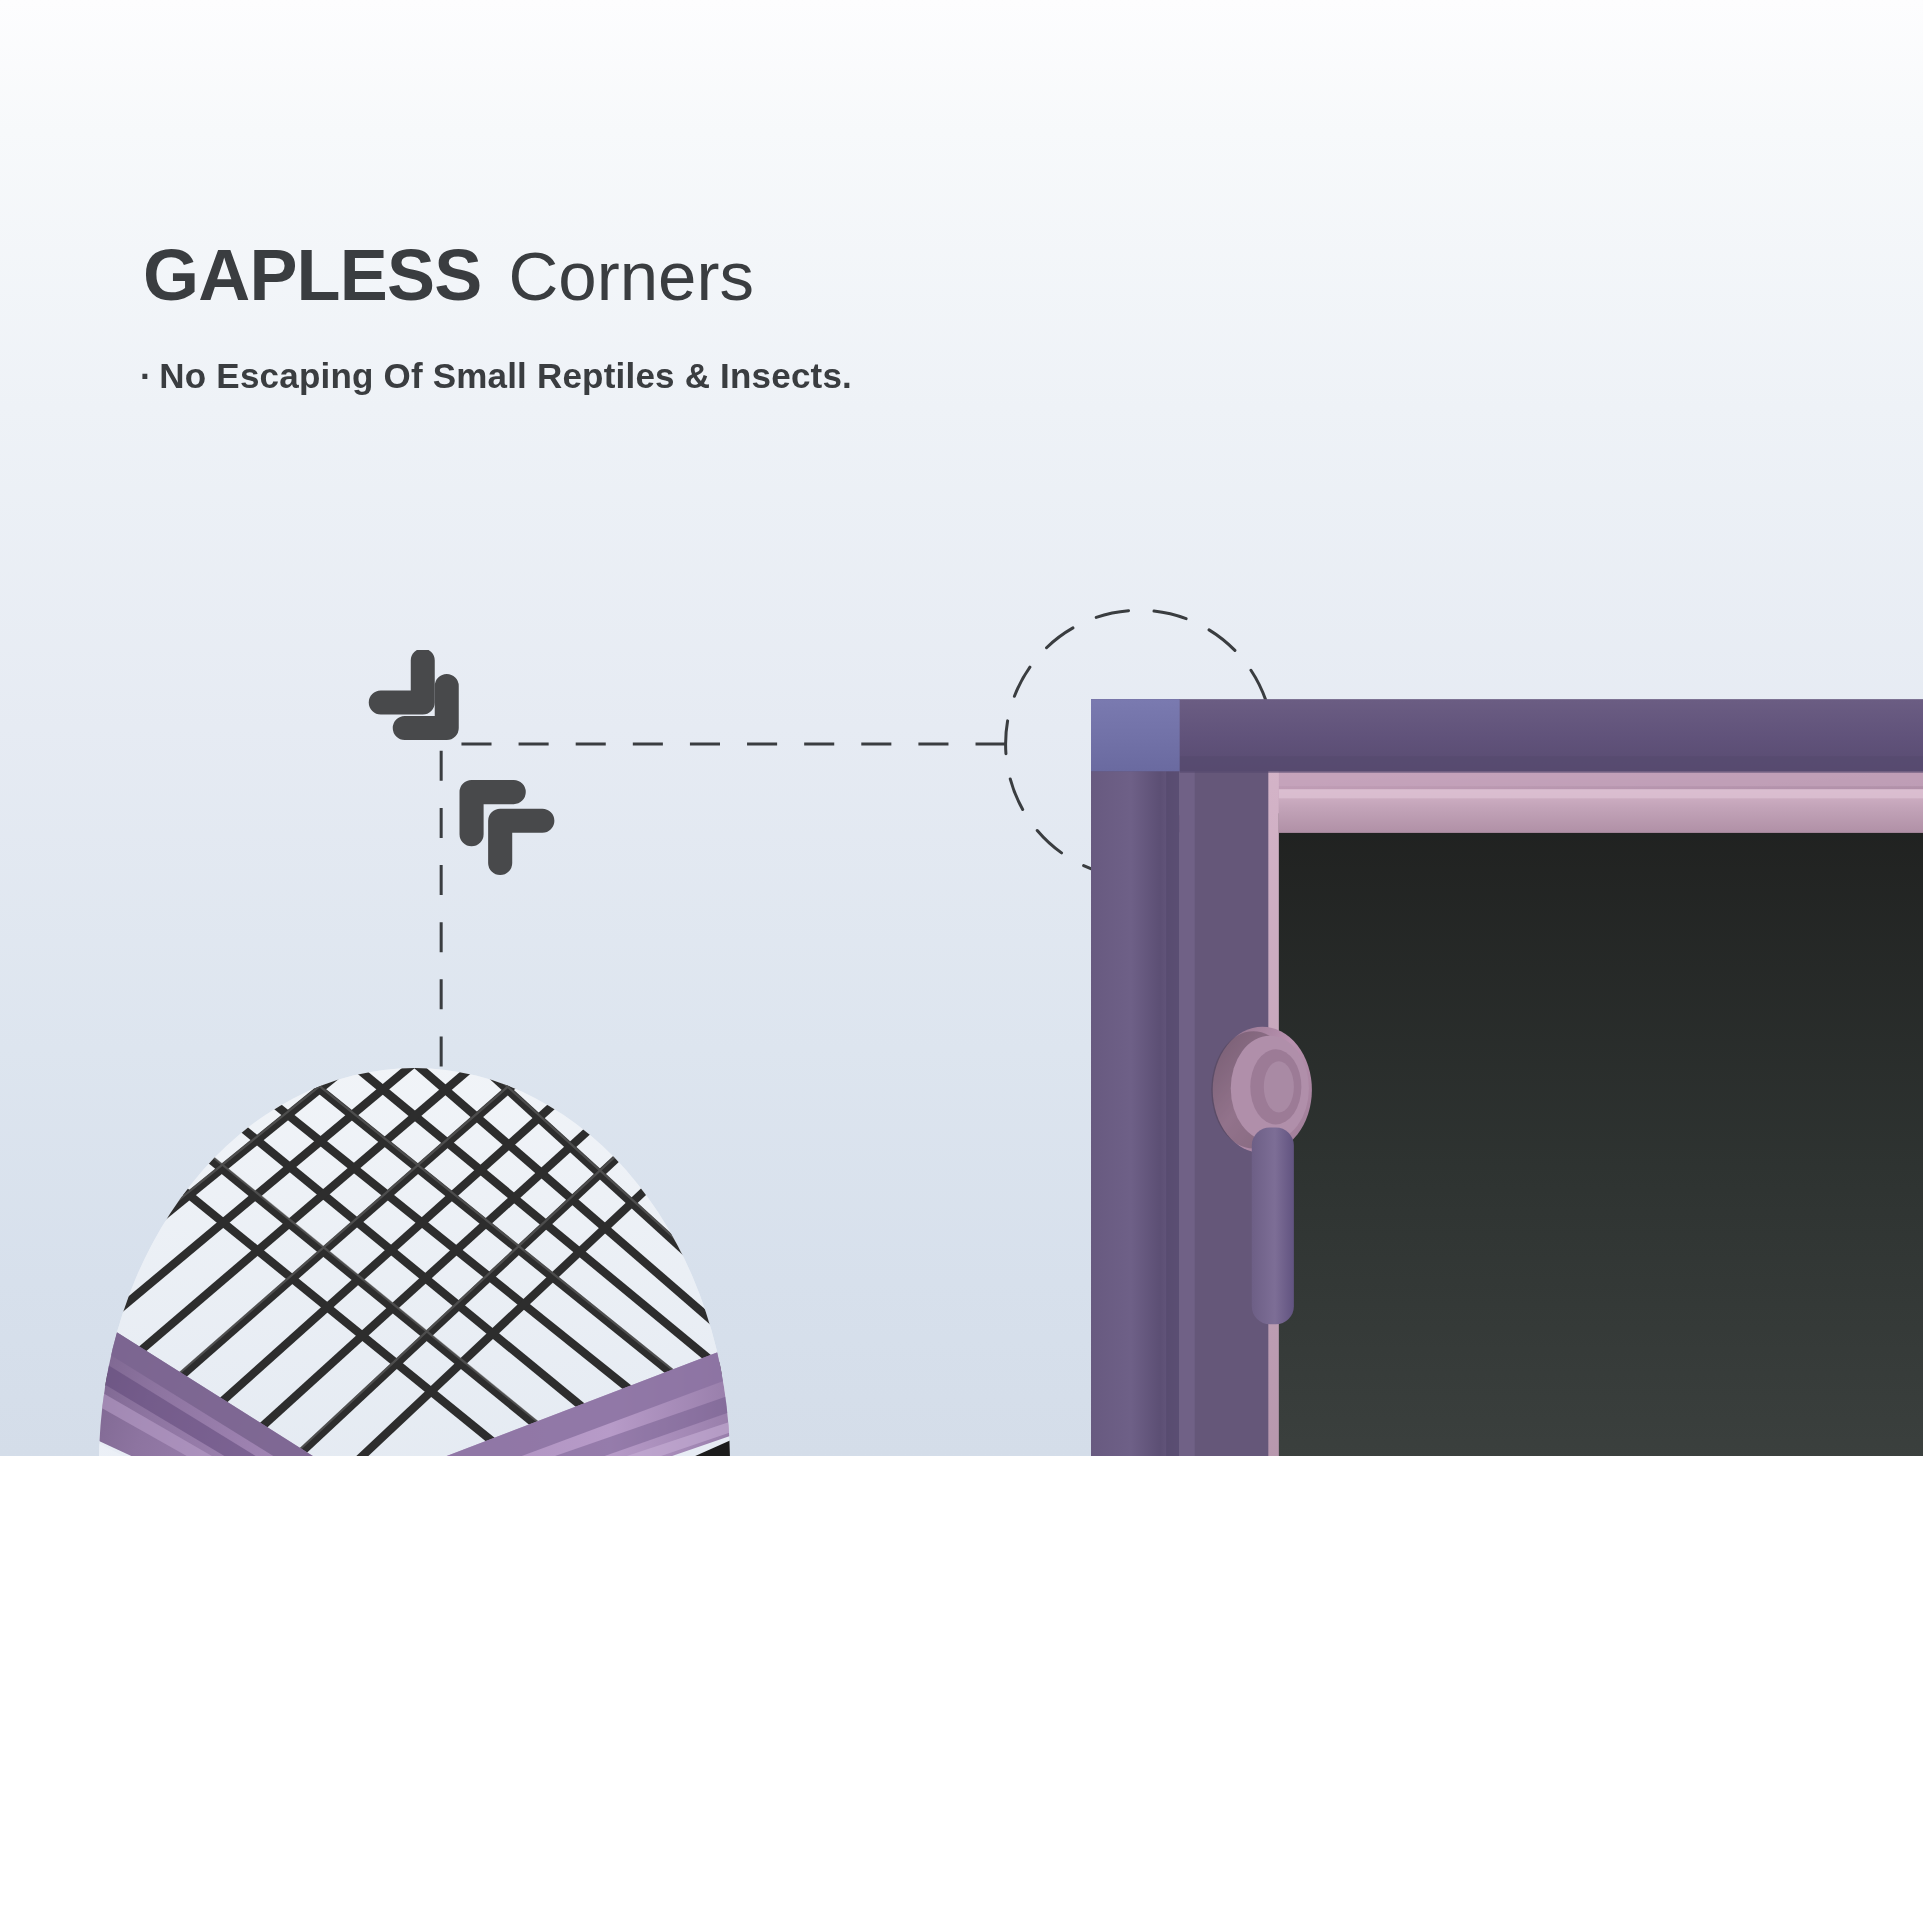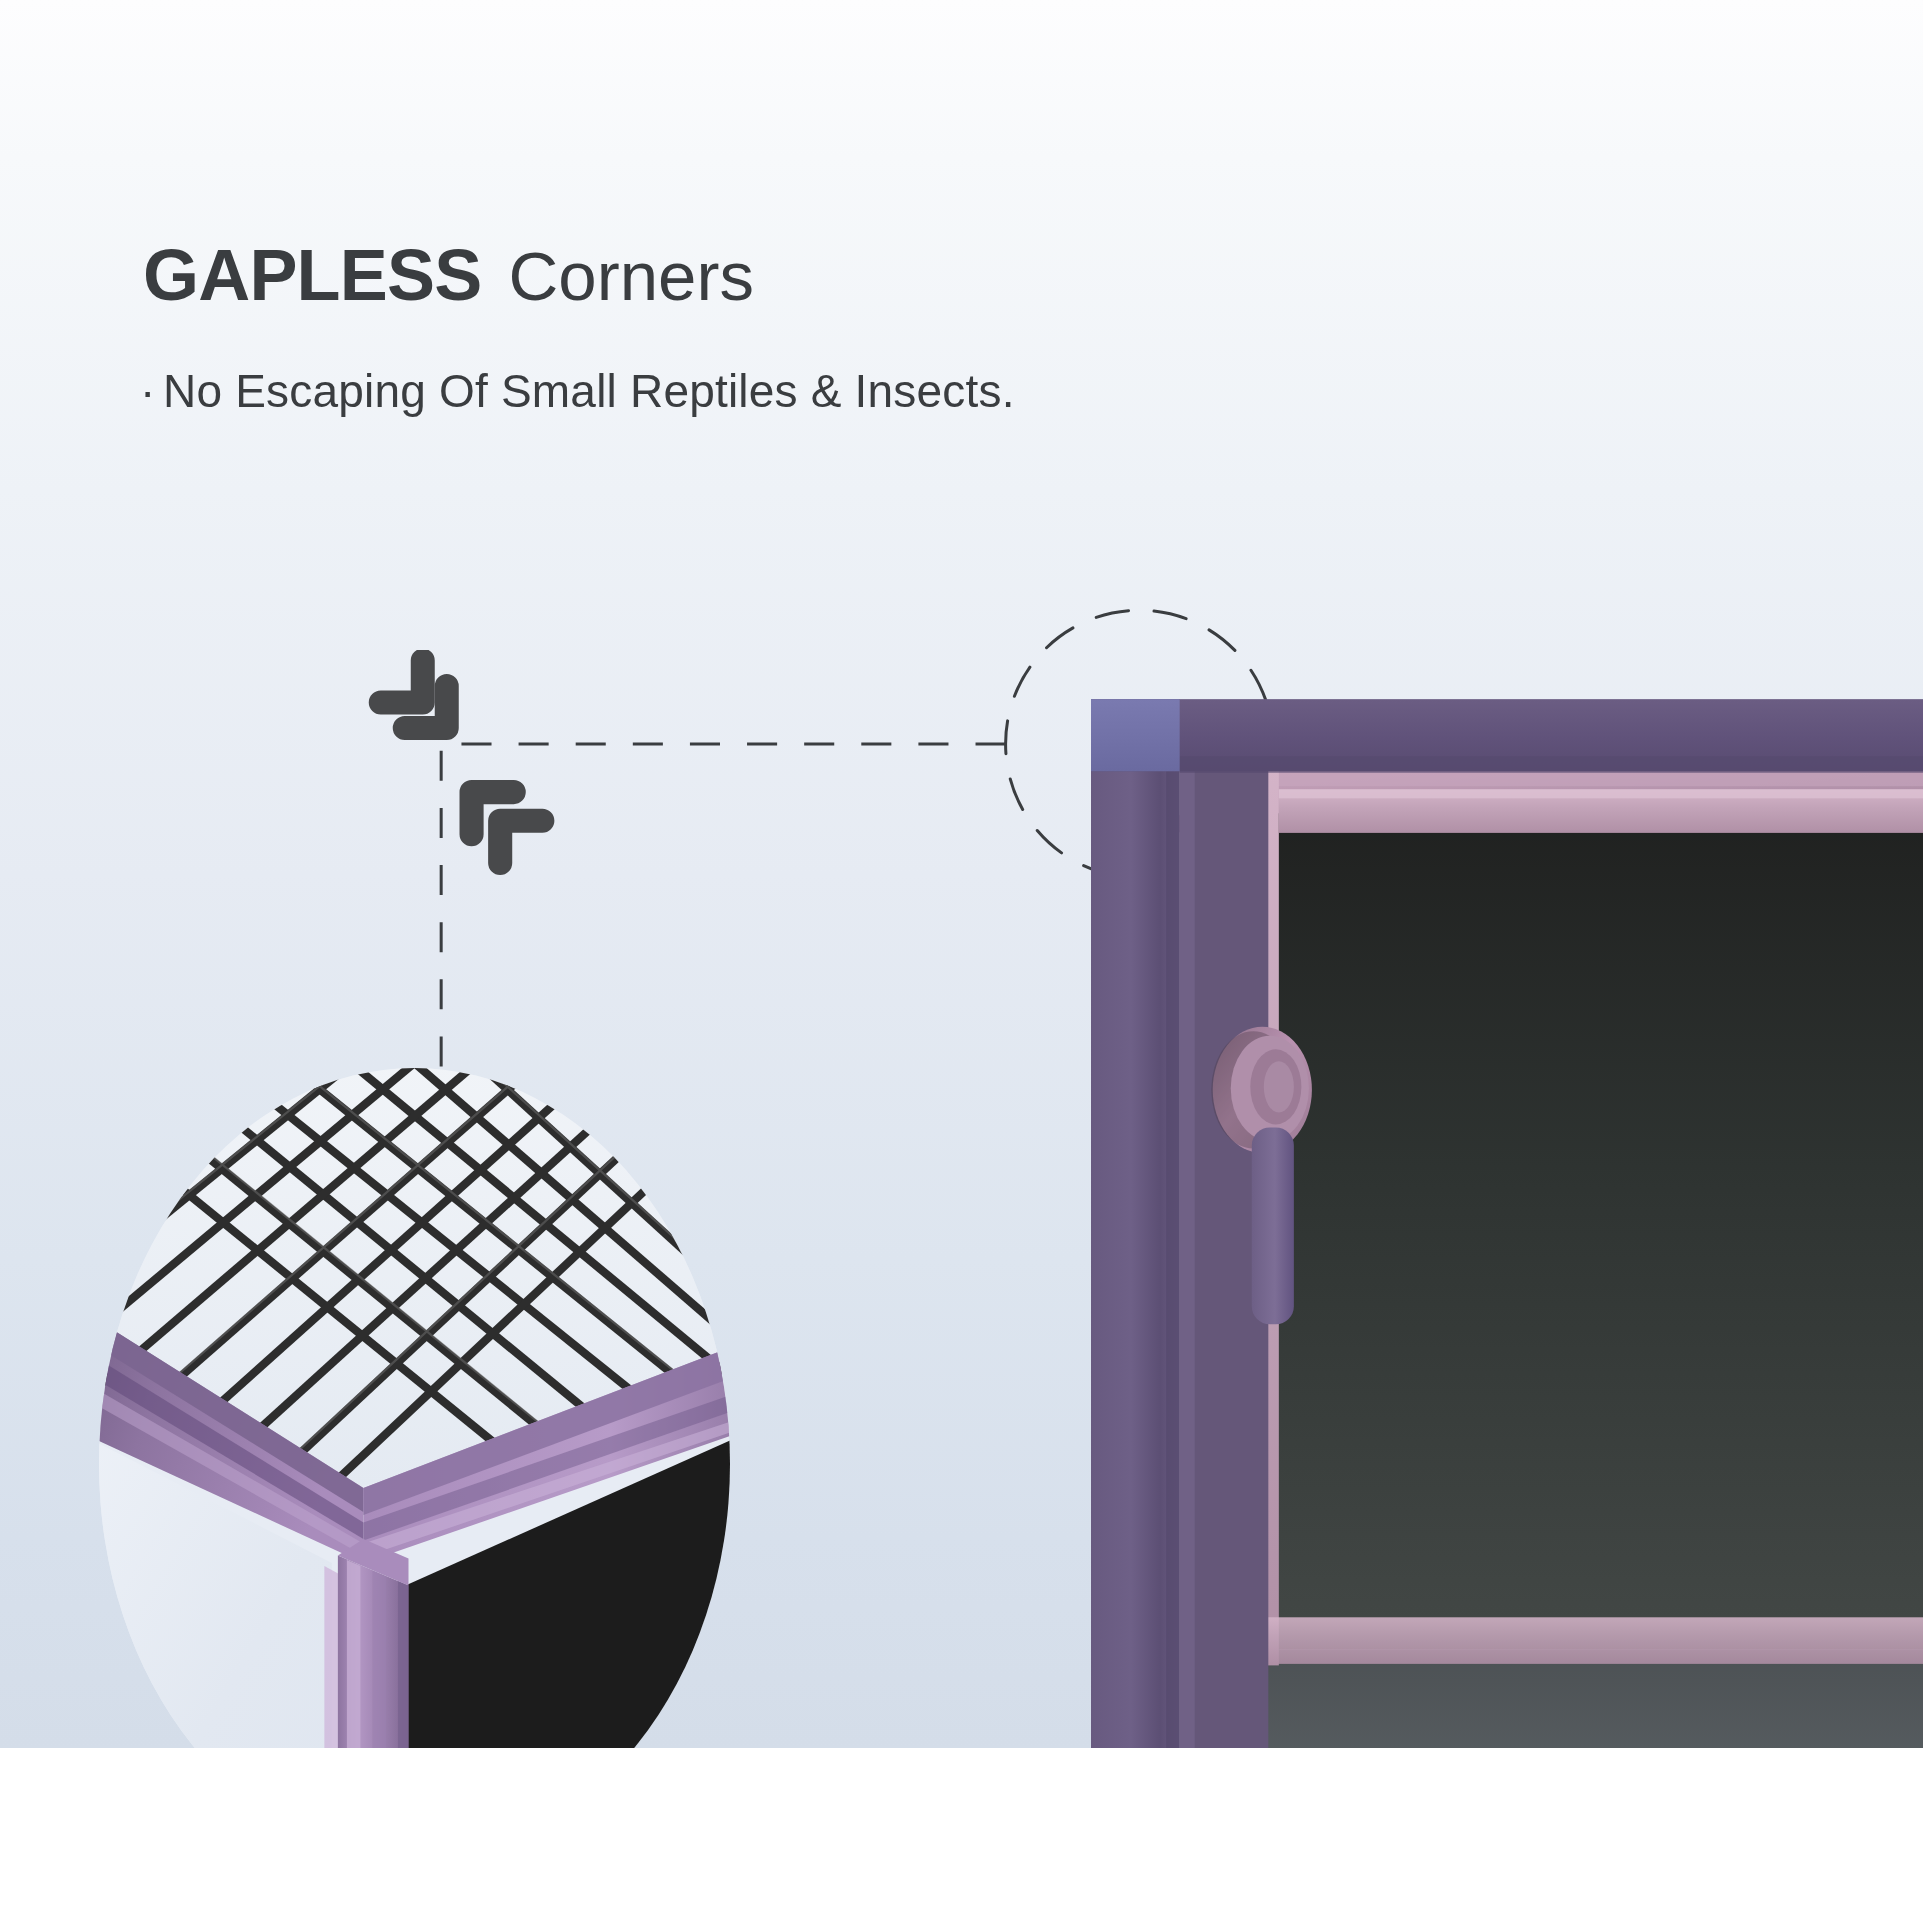--- a/index.html
+++ b/index.html
@@ -5,21 +5,21 @@
   * { margin:0; padding:0; box-sizing:border-box; }
 
   html, body {
     width:1924px; height:1924px;
     overflow:hidden;
     font-family:"Liberation Sans", sans-serif;
   }
 
   #stage {
     position:relative;
-    width:1924px; height:1748px;
+    width:1924px; height:1456px;
     background:linear-gradient(180deg,
         #fdfdfe 0%,
         #f7f9fb 9%,
         #eef2f7 28%,
         #e6ebf3 50%,
         #dde5ef 72%,
         #d7e0ec 88%,
         #d4dde9 100%);
     overflow:hidden;
   }
@@ -39,23 +39,23 @@
   }
   .headline .light {
     font-size:69px;
     font-weight:400;
     letter-spacing:0px;
     color:#3a3d40;
     margin-left:27px;
   }
   .subline {
     position:absolute;
-    left:140px; top:364px;
-    font-size:46px;
-    font-weight:400;
+    left:140px; top:356px;
+    font-size:35px;
+    font-weight:700;
     letter-spacing:0.2px;
     color:#3a3d40;
     white-space:nowrap;
   }
   .subline .dot { margin-right:7.5px; }
 
   
   .bracket-group { position:absolute; }
   #bracket-top-right { left:364px; top:650px; }
   #bracket-bottom-left { left:455px; top:774px; }

